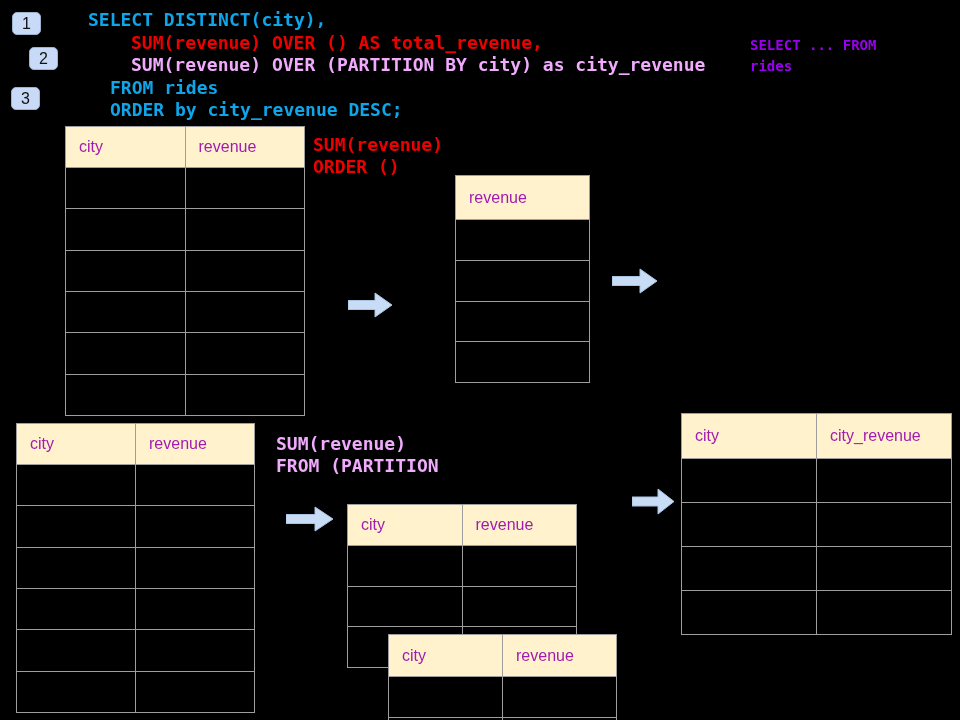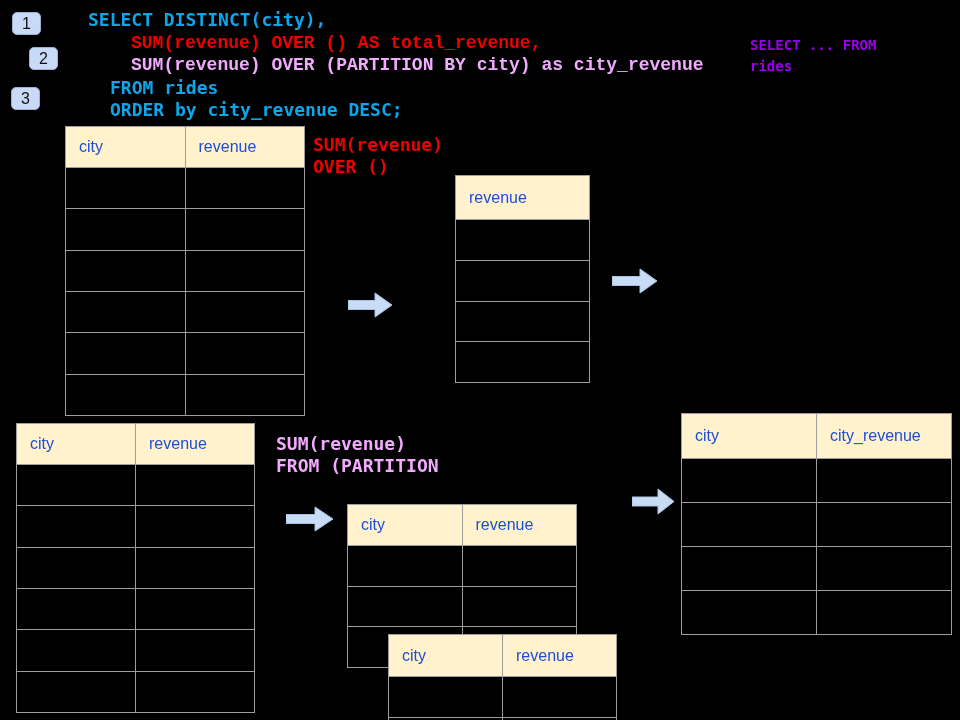--- a/index.html
+++ b/index.html
@@ -10,40 +10,40 @@
   
   .badge{
     position:absolute;width:29px;height:23px;background:#c9daf8;
     border:1px solid #9db4cf;border-radius:5px;
     display:flex;align-items:center;justify-content:center;
     font:16px "Liberation Sans",sans-serif;color:#111;box-sizing:border-box;
   }
   
   .code{position:absolute;left:88px;top:9px;margin:0;}
   .cl{font:bold 18px/22.5px "DejaVu Sans Mono",monospace;white-space:pre;}
-  .ind4{padding-left:43px;font-family:Liberation Mono, monospace;}
+  .ind4{padding-left:43px;}
   .ind2{padding-left:22px;}
   .purple{color:#0ea5e9;}
   .red{color:#ee0000;}
   .green{color:#f0abfc;}
   
   .sidenote{position:absolute;left:750px;top:35px;}
   .sidenote div{font:bold 14px/21px "DejaVu Sans Mono",monospace;color:#9900ef;}
   
   .ann{position:absolute;}
   .ann div{font:bold 18px/22px "DejaVu Sans Mono",monospace;}
   
   .tbl{
     position:absolute;background:#000;border:1px solid #9e9e9e;
     display:flex;flex-direction:column;box-sizing:border-box;
   }
   .thead{display:flex;background:#fff2cc;flex:0 0 auto;}
   .th{
     flex:1;display:flex;align-items:center;padding-left:13px;
-    font:16px "Liberation Sans",sans-serif;color:#1d4ed8;box-sizing:border-box;
+    font:16px "Liberation Sans",sans-serif;color:#a21caf;box-sizing:border-box;
   }
   .th + .th{border-left:1px solid #9e9e9e;}
   .trow{flex:1;display:flex;border-top:1px solid #9e9e9e;}
   .td{flex:1;}
   .td + .td{border-left:1px solid #9e9e9e;}
   
   .arrow{position:absolute;}
 </style>
 </head>
 <body>
@@ -62,21 +62,21 @@
     <div class="cl purple ind2">ORDER by city_revenue DESC;</div>
   </div>
 
   <div class="sidenote">
     <div>SELECT ... FROM</div>
     <div>rides</div>
   </div>
 
   <div class="ann" style="left:313px;top:134px;">
     <div class="red">SUM(revenue)</div>
-    <div class="red">OVER ()</div>
+    <div class="red">ORDER ()</div>
   </div>
 
   <div class="ann" style="left:276px;top:433px;">
     <div class="green">SUM(revenue)</div>
     <div class="green">FROM (PARTITION</div>
   </div>
 
   <div class="tbl" style="left:65px;top:126px;width:240px;height:290px;">
     <div class="thead" style="height:40px;">
       <div class="th">city</div>

